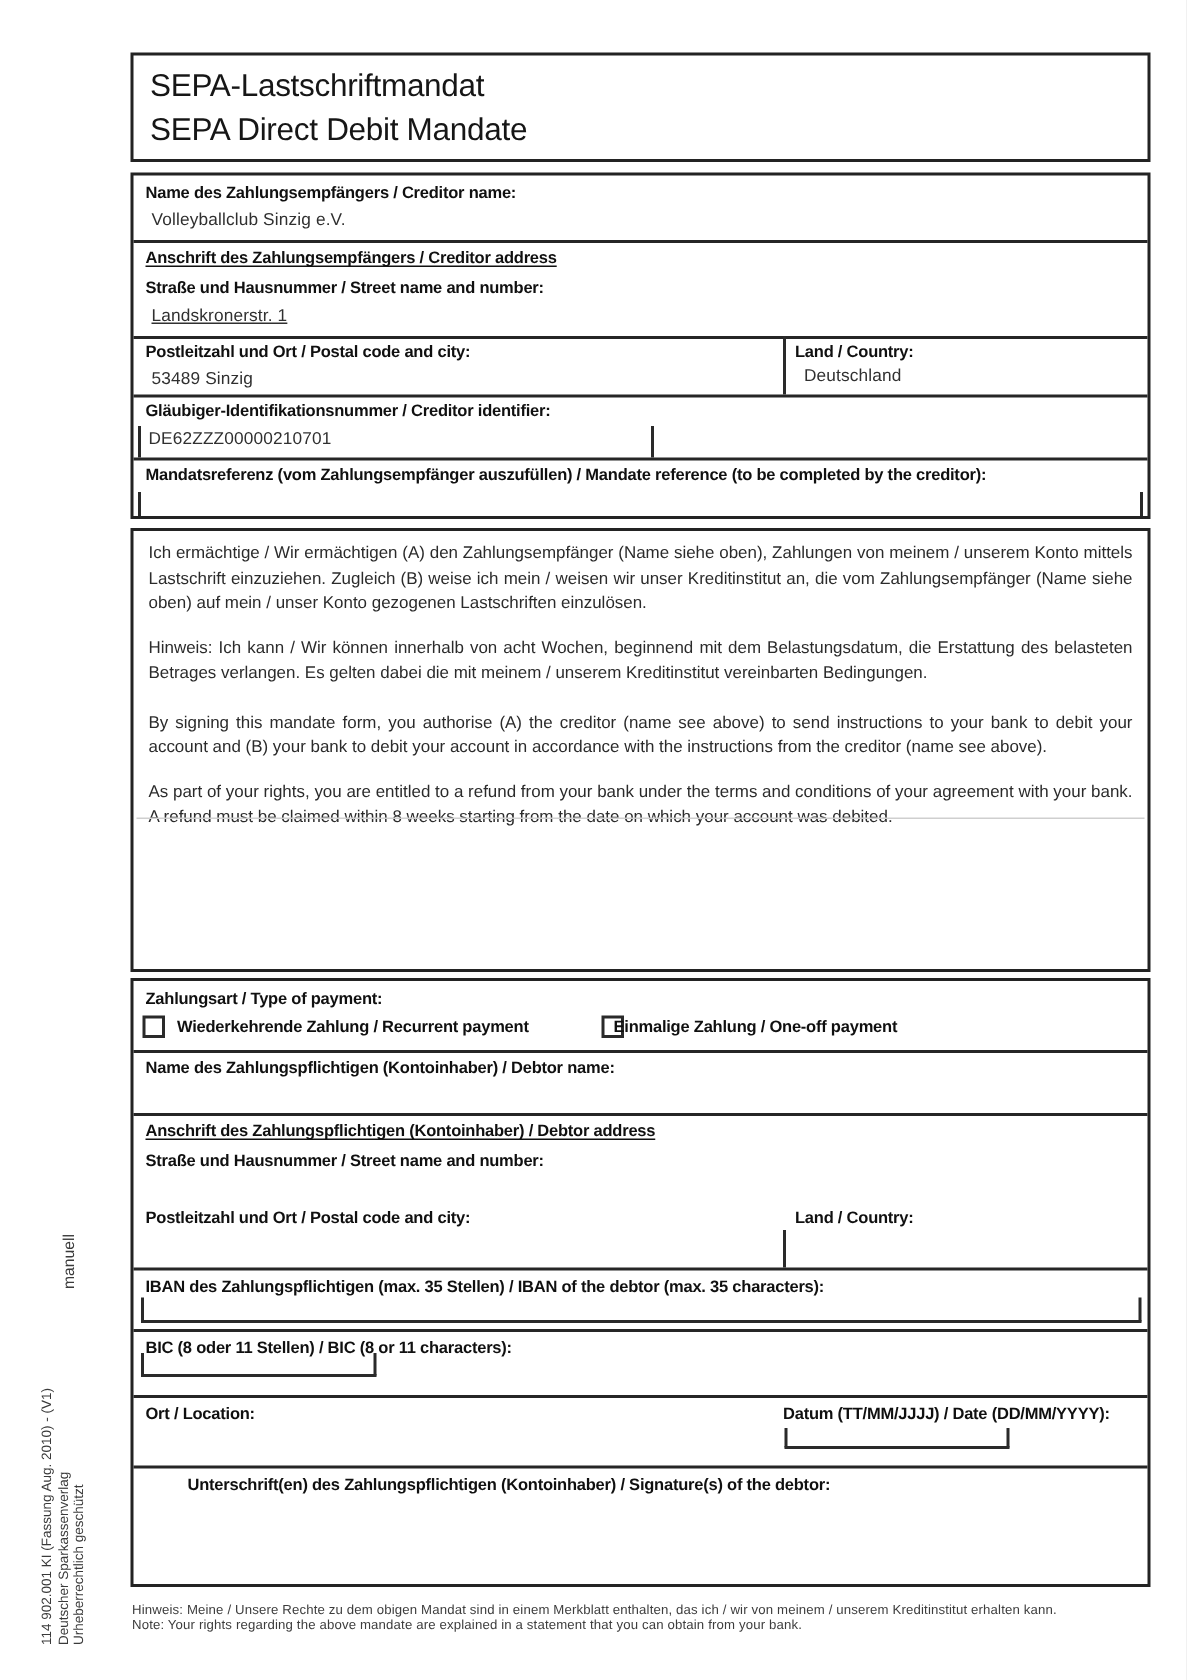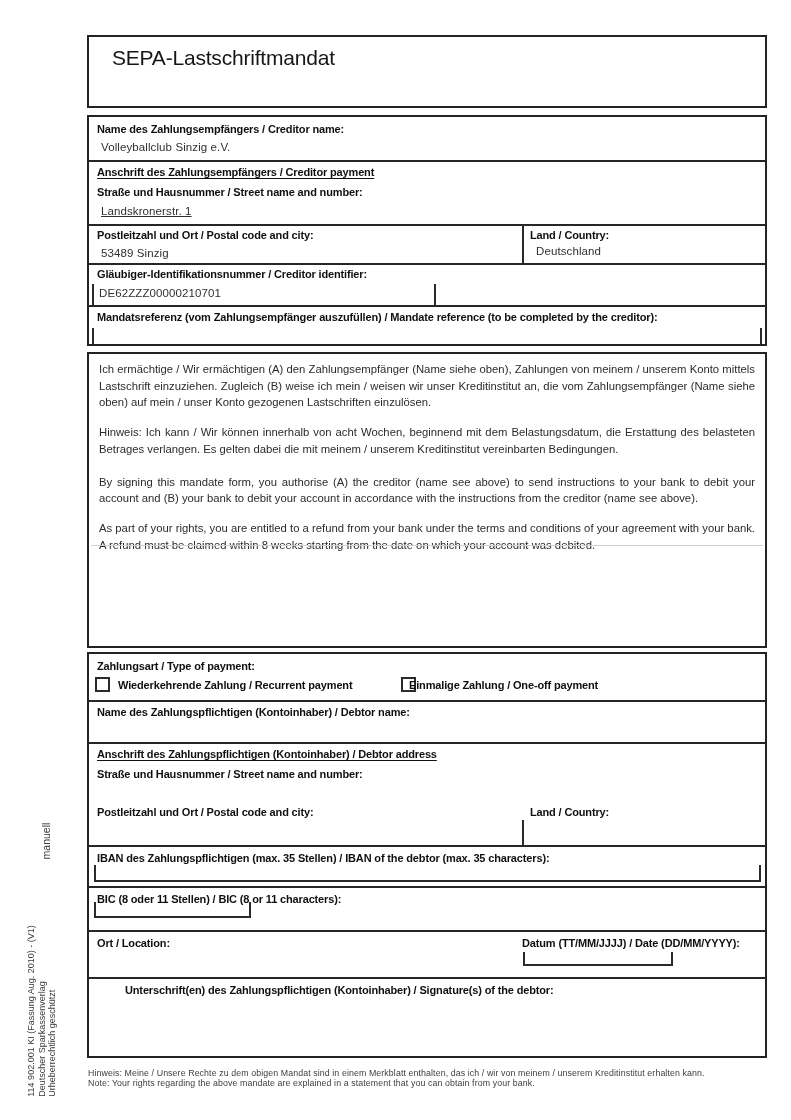--- a/index.html
+++ b/index.html
@@ -13,21 +13,21 @@
     margin:0 auto;
   }
   .box{position:absolute;border:2px solid #232323;box-sizing:border-box;background:#fff;}
   .hline{position:absolute;left:0;right:0;height:2px;background:#262626;}
   .faintline{position:absolute;left:2px;right:2px;height:1px;background:#cfcfcf;}
   .vtick{position:absolute;width:2px;background:#2a2a2a;}
   .lbl{position:absolute;font-size:11px;font-weight:bold;letter-spacing:-0.15px;color:#101010;white-space:nowrap;}
   .lbl.u{text-decoration:underline;text-underline-offset:2px;}
   .val{position:absolute;font-size:11.5px;color:#303030;letter-spacing:0.1px;white-space:nowrap;}
   .titlebox{position:absolute;border:2px solid #232323;box-sizing:border-box;}
-  .titletext{position:absolute;left:23px;font-size:21px;letter-spacing:-0.2px;color:#161616;white-space:nowrap;}
+  .titletext{position:absolute;left:11px;font-size:21px;letter-spacing:-0.2px;color:#161616;white-space:nowrap;}
   .para{font-size:11.3px;line-height:1.48;text-align:justify;color:#2b2b2b;margin:0 0 13px 0;}
   .paras{position:absolute;left:10px;right:10px;top:7px;}
   .checkbox{position:absolute;width:15px;height:15px;border:2px solid #2a2a2a;box-sizing:border-box;background:#fff;}
   .cblbl{position:absolute;font-size:11px;font-weight:bold;letter-spacing:-0.15px;color:#101010;white-space:nowrap;}
   .inputarea{position:absolute;background:transparent;}
   .fieldbottom{position:absolute;height:1.5px;background:#2a2a2a;}
   .vtext{position:absolute;white-space:nowrap;color:#3a3a3a;}
   .vtext.manuell{font-size:10.5px;left:46px;top:841px;transform:translate(-50%,-50%) rotate(-90deg);}
   .vtext.meta{font-size:9px;line-height:10.5px;left:42px;top:1011px;transform:translate(-50%,-50%) rotate(-90deg);text-align:left;}
   .footer{position:absolute;left:88px;width:690px;font-size:8.8px;line-height:10.2px;color:#3d3d3d;letter-spacing:0.1px;}
@@ -39,28 +39,29 @@
 
   <div class="vtext manuell">manuell</div>
   <div class="vtext meta">
     <div>114 902.001 KI (Fassung Aug. 2010) - (V1)</div>
     <div>Deutscher Sparkassenverlag</div>
     <div>Urheberrechtlich geschützt</div>
   </div>
 
   <div class="titlebox" style="left:87px;top:35px;width:680px;height:73px;">
     <div class="titletext" style="top:9px;">SEPA-Lastschriftmandat</div>
+    <div class="titletext" style="top:38px;">SEPA Direct Debit Mandate</div>
   </div>
 
   <div class="box" style="left:87px;top:115px;width:680px;height:231px;">
     <div class="lbl" style="left:8px;top:6px;">Name des Zahlungsempfängers / Creditor name:</div>
     <div class="val" style="left:12px;top:24px;">Volleyballclub Sinzig e.V.</div>
     <div class="hline" style="top:43px;"></div>
 
-    <div class="lbl u" style="left:8px;top:49px;">Anschrift des Zahlungsempfängers / Creditor payment</div>
+    <div class="lbl u" style="left:8px;top:49px;">Anschrift des Zahlungsempfängers / Creditor address</div>
     <div class="lbl" style="left:8px;top:69px;">Straße und Hausnummer / Street name and number:</div>
     <div class="val" style="left:12px;top:88px;text-decoration:underline;">Landskronerstr. 1</div>
     <div class="hline" style="top:107px;"></div>
 
     <div class="lbl" style="left:8px;top:112px;">Postleitzahl und Ort / Postal code and city:</div>
     <div class="lbl" style="left:441px;top:112px;">Land / Country:</div>
     <div class="vtick" style="left:433px;top:107px;height:39px;"></div>
     <div class="val" style="left:12px;top:130px;">53489 Sinzig</div>
     <div class="val" style="left:447px;top:128px;">Deutschland</div>
     <div class="hline" style="top:146px;"></div>

